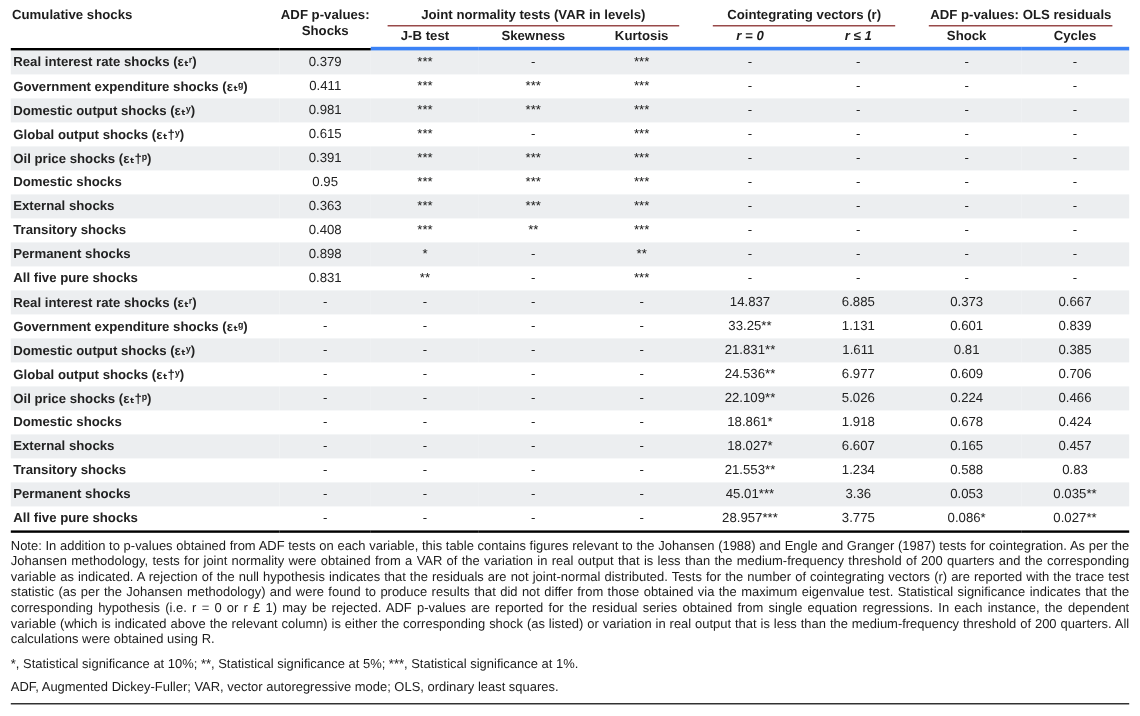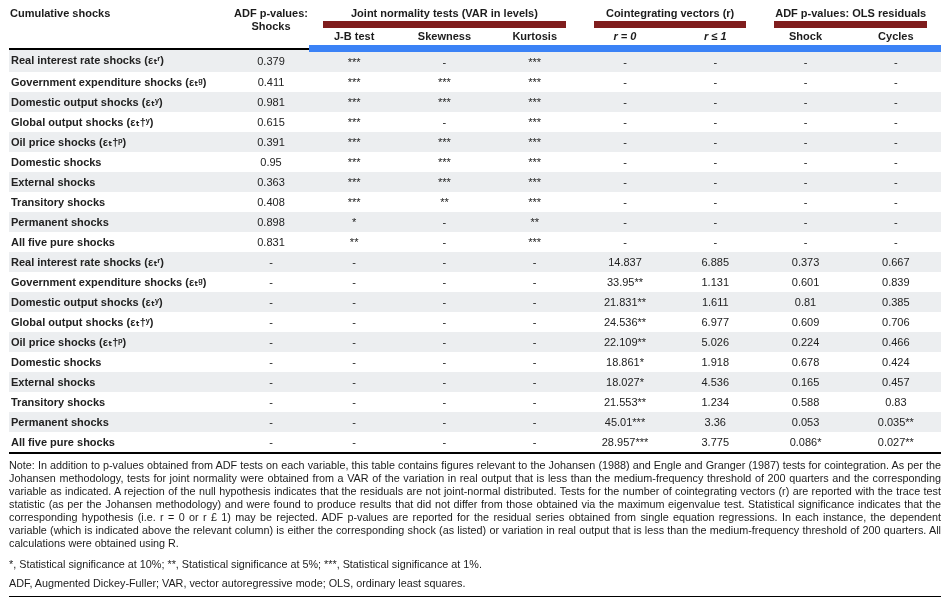--- a/index.html
+++ b/index.html
@@ -11,22 +11,22 @@
   .page{padding:4px 9px 0 9px;}
   .title{font-size:11.5px;padding:3px 0 5px 1px;border-bottom:2px solid #000;}
   .title .t-label{font-weight:bold;}
   table{width:100%;border-collapse:collapse;table-layout:fixed;}
   col.c-label{width:224px;}
   col.c-adf{width:76px;}
   thead th{font-weight:bold;font-size:11px;padding:0;vertical-align:top;}
   th.h-left{text-align:left;padding:3px 0 0 1px;}
   th.h-adf{text-align:center;padding-top:3px;line-height:13px;}
   th.h-group{text-align:center;}
-  th.h-group .grp{display:block;margin:0 14px;padding:3px 0 2px 0;border-bottom:7px solid #7f1d1d;}
-  thead tr.subrow th{padding:2px 0 3px 0;border-bottom:7px solid #3b82f6;}
+  th.h-group .grp{display:block;margin:0 14px;padding:3px 0 2px 0;border-bottom:1px solid #7f1d1d;}
+  thead tr.subrow th{padding:2px 0 3px 0;border-bottom:3px solid #3b82f6;}
   thead th.span2{border-bottom:2px solid #000;}
   .ivar{font-style:italic;}
   tbody td{font-size:11px;height:20px;text-align:center;padding:0;color:#222;}
   tbody td.label{text-align:left;padding-left:2px;font-weight:bold;}
   tbody tr:nth-child(odd){background:#eceef0;}
   tbody tr:last-child td{border-bottom:2px solid #000;}
   .note{font-size:10.8px;line-height:13px;text-align:justify;margin-top:5px;color:#1c1c1c;}
   .sig{font-size:10.8px;line-height:13px;margin-top:8px;}
   .abbr{font-size:10.8px;line-height:13px;margin-top:6px;padding-bottom:6px;border-bottom:1.5px solid #000;}
 </style>
@@ -196,21 +196,21 @@
     <td>6.885</td>
     <td>0.373</td>
     <td>0.667</td>
   </tr>
         <tr>
     <td class="label">Government expenditure shocks (εₜᵍ)</td>
     <td>-</td>
     <td>-</td>
     <td>-</td>
     <td>-</td>
-    <td>33.95**</td>
+    <td>33.25**</td>
     <td>1.131</td>
     <td>0.601</td>
     <td>0.839</td>
   </tr>
         <tr>
     <td class="label">Domestic output shocks (εₜʸ)</td>
     <td>-</td>
     <td>-</td>
     <td>-</td>
     <td>-</td>
@@ -252,21 +252,21 @@
     <td>0.678</td>
     <td>0.424</td>
   </tr>
         <tr>
     <td class="label">External shocks</td>
     <td>-</td>
     <td>-</td>
     <td>-</td>
     <td>-</td>
     <td>18.027*</td>
-    <td>4.536</td>
+    <td>6.607</td>
     <td>0.165</td>
     <td>0.457</td>
   </tr>
         <tr>
     <td class="label">Transitory shocks</td>
     <td>-</td>
     <td>-</td>
     <td>-</td>
     <td>-</td>
     <td>21.553**</td>

